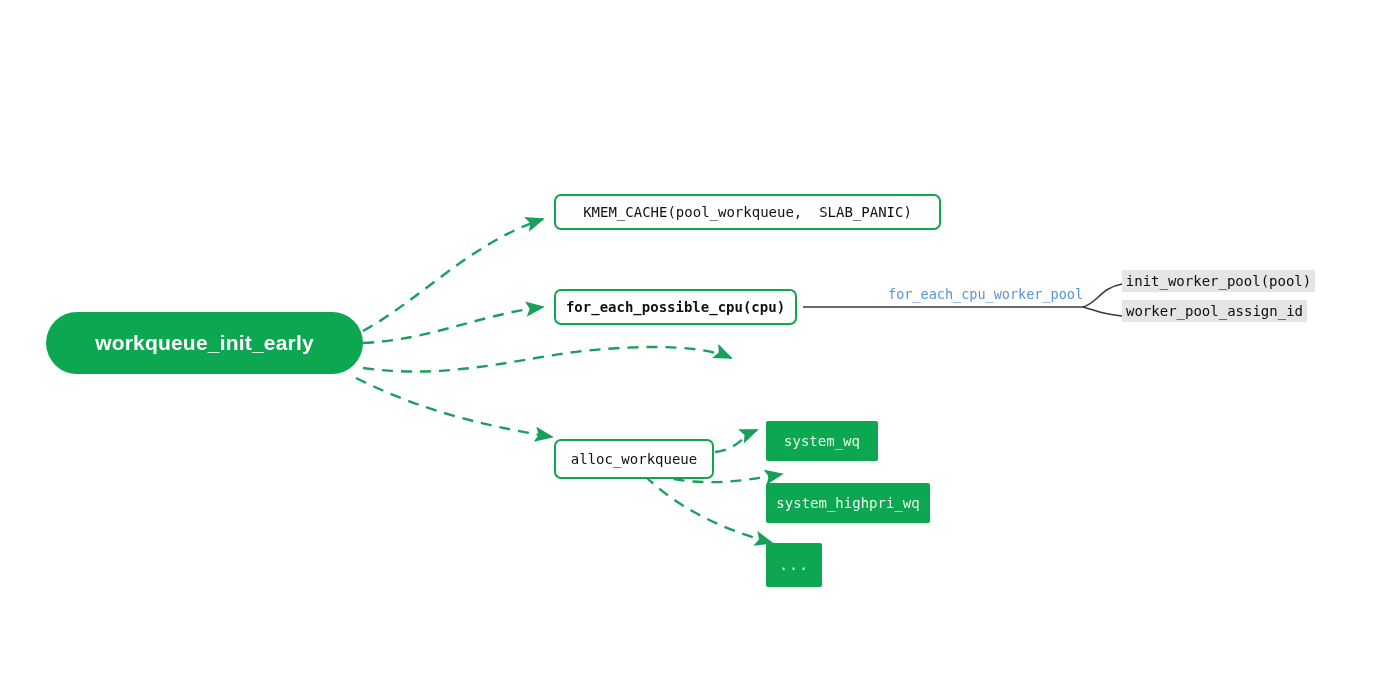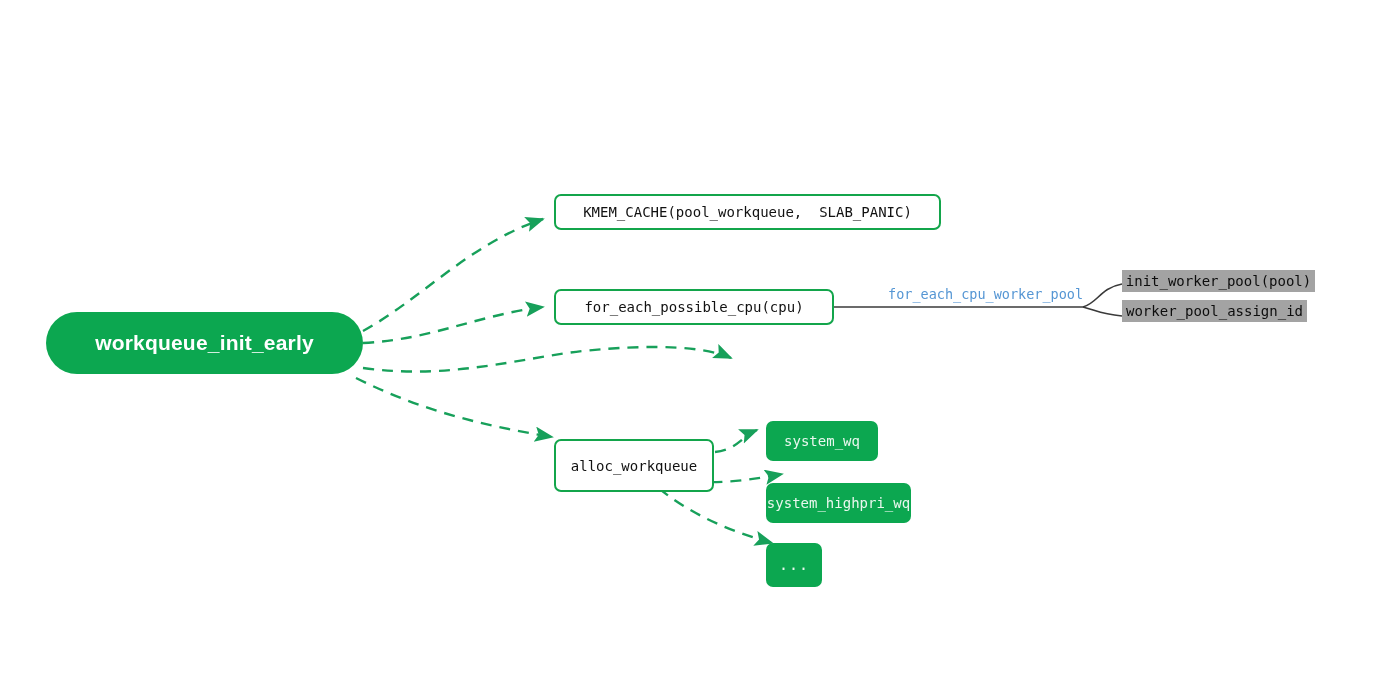--- a/index.html
+++ b/index.html
@@ -57,27 +57,27 @@
     font-size: 14px;
   }
   .node-box.mono-tight {
     font-size: 13.5px;
     letter-spacing: 0px;
   }
   
   .node-fill {
     background: #0CA750;
     color: #e9f7ee;
-    border-radius: 7px;
+    border-radius: 2px;
     font-family: "DejaVu Sans Mono", monospace;
     font-size: 14px;
   }
   
   .node-fill-sharp {
-    background: #a3a3a3;
+    background: #e5e5e5;
     color: #0d0d0d;
     border-radius: 0px;
     font-family: "DejaVu Sans Mono", monospace;
     font-size: 14px;
   }
   .edge-label {
     position: absolute;
     color: #5596D4;
     font-family: "DejaVu Sans Mono", monospace;
     font-size: 13.5px;
@@ -116,30 +116,30 @@
 
     <path d="M655,475 C700,487 740,482 782,474" fill="none" stroke="#17A05A" stroke-width="2.4" stroke-dasharray="11,8" marker-end="url(#arrowGreen)"></path>
 
     <path d="M645,476 C680,510 725,530 772,543" fill="none" stroke="#17A05A" stroke-width="2.4" stroke-dasharray="11,8" marker-end="url(#arrowGreen)"></path>
   </svg>
 
   <div class="node node-root" style="left:46px; top:312px; width:317px; height:62px;">workqueue_init_early</div>
 
   <div class="node node-box" style="left:554px; top:194px; width:387px; height:36px;">KMEM_CACHE(pool_workqueue,  SLAB_PANIC)</div>
 
-  <div class="node node-box" style="left:554px; top:289px; width:280px; height:36px;">for_each_possible_cpu(cpu)</div>
+  <div class="node node-box" style="left:554px; top:289px; width:243px; height:36px;font-weight:bold;">for_each_possible_cpu(cpu)</div>
 
   <div class="edge-label" style="left:888px; top:286px;">for_each_cpu_worker_pool</div>
 
   <div class="node node-fill-sharp" style="left:1122px; top:270px; width:193px; height:22px;">init_worker_pool(pool)</div>
 
   <div class="node node-fill-sharp" style="left:1122px; top:300px; width:185px; height:22px;">worker_pool_assign_id</div>
 
 
-  <div class="node node-box" style="left:554px; top:439px; width:160px; height:53px;">alloc_workqueue</div>
+  <div class="node node-box" style="left:554px; top:439px; width:160px; height:40px;">alloc_workqueue</div>
 
   <div class="node node-fill" style="left:766px; top:421px; width:112px; height:40px;">system_wq</div>
 
-  <div class="node node-fill" style="left:766px; top:483px; width:145px; height:40px;">system_highpri_wq</div>
+  <div class="node node-fill" style="left:766px; top:483px; width:164px; height:40px;">system_highpri_wq</div>
 
   <div class="node node-fill dots" style="left:766px; top:543px; width:56px; height:44px;">...</div>
 
 </div>
 
 </body></html>

